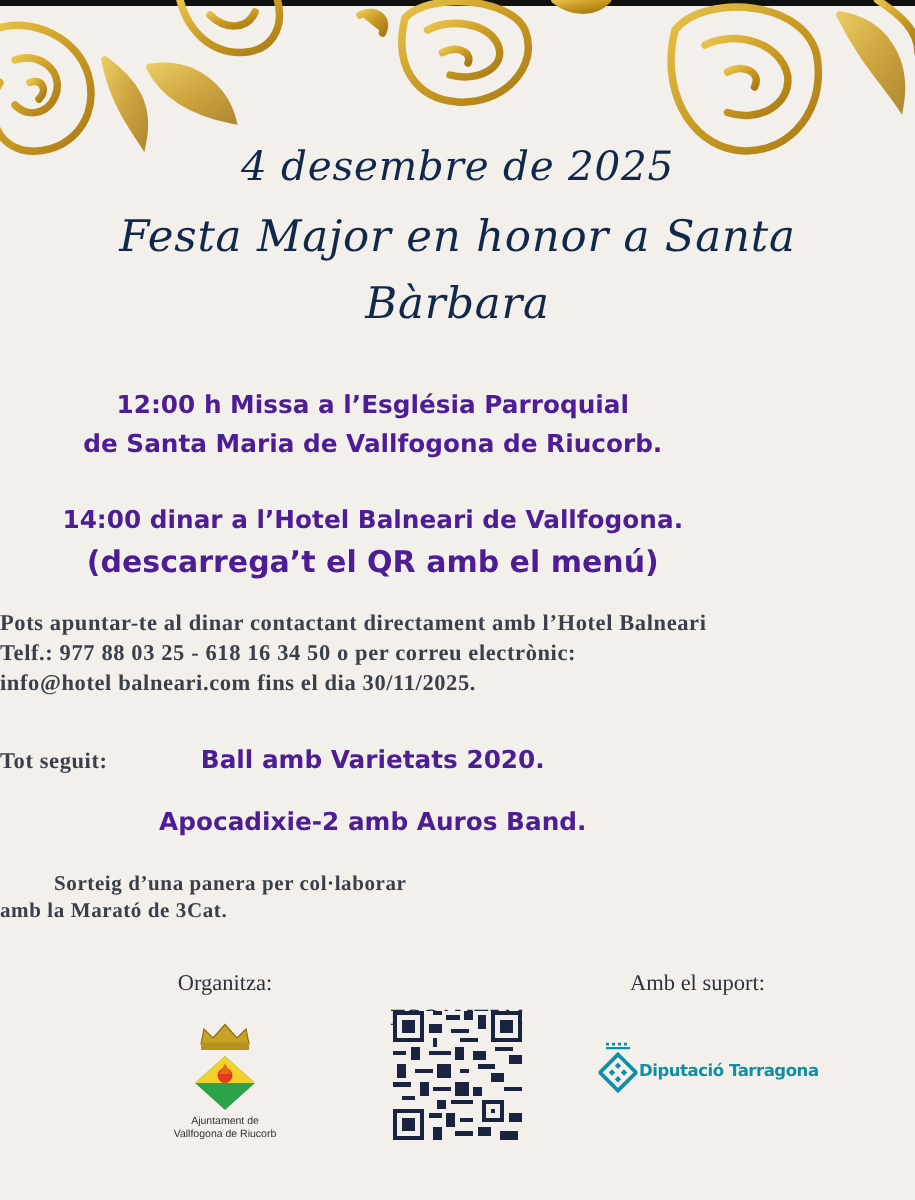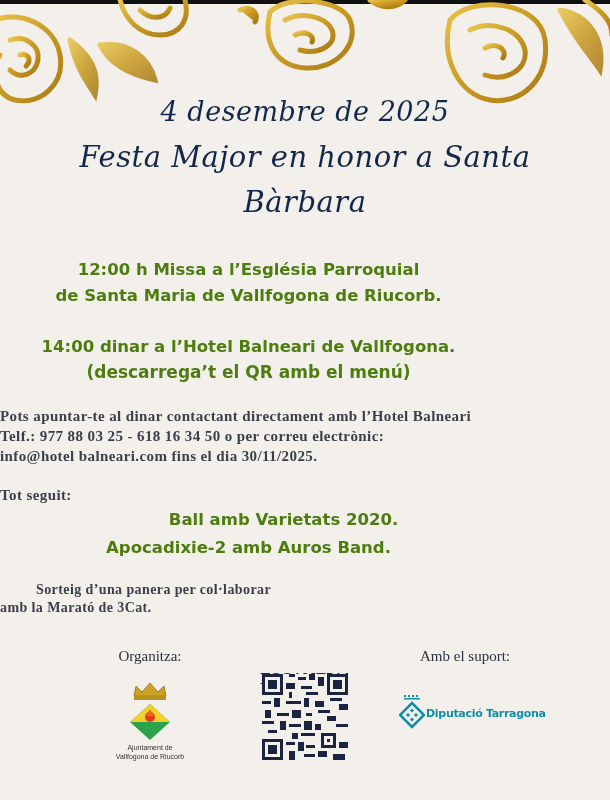--- a/index.html
+++ b/index.html
@@ -15,21 +15,21 @@
       position: absolute; left: 0; width: 610px; text-align: center;
       font-family: "DejaVu Serif", serif; font-style: italic;
       color: #12284a; letter-spacing: 0.5px;
     }
     .t-date { top: 96px; font-size: 27px; }
     .t-line1 { top: 140px; font-size: 29px; }
     .t-line2 { top: 185px; font-size: 29px; }
     .slab {
       position: absolute; left: 0; width: 497px; text-align: center;
       font-family: "DejaVu Sans", sans-serif; font-weight: 600;
-      color: #4d7c0f; font-size: 16.5px;
+      color: #4c1d95; font-size: 16.5px;
     }
     .serif-small {
       position: absolute; left: 0; width: 582px; text-align: left;
       font-family: "Liberation Serif", serif; color: #3a3f4a; font-size: 15px;
       letter-spacing: 0.4px;
       font-weight: bold;
     }
     .label {
       position: absolute; text-align: center;
       font-family: "Liberation Serif", serif; font-size: 15px; color: #2c3140;
@@ -87,28 +87,28 @@
   </g>
 </svg>
 
 <div class="script t-date">4 desembre de 2025</div>
 <div class="script t-line1">Festa Major en honor a Santa</div>
 <div class="script t-line2">Bàrbara</div>
 
 <div class="slab" style="top:260px;">12:00 h Missa a l’Església Parroquial</div>
 <div class="slab" style="top:286px;">de Santa Maria de Vallfogona de Riucorb.</div>
 <div class="slab" style="top:337px;">14:00 dinar a l’Hotel Balneari de Vallfogona.</div>
-<div class="slab" style="top:362px; font-size:17px;">(descarrega’t el QR amb el menú)</div>
+<div class="slab" style="top:362px; font-size:20px;">(descarrega’t el QR amb el menú)</div>
 
 <div class="serif-small" style="top:408px;">Pots apuntar-te al dinar contactant directament amb l’Hotel Balneari</div>
 <div class="serif-small" style="top:428px;">Telf.: 977 88 03 25 - 618 16 34 50 o per correu electrònic:</div>
 <div class="serif-small" style="top:448px;">info@hotel balneari.com fins el dia 30/11/2025.</div>
 
-<div class="serif-small" style="top:487px; font-size:15px;">Tot seguit:</div>
-<div class="slab" style="top:510px;margin-left:35px;">Ball amb Varietats 2020.</div>
+<div class="serif-small" style="top:500px; font-size:15px;">Tot seguit:</div>
+<div class="slab" style="top:497px;">Ball amb Varietats 2020.</div>
 <div class="slab" style="top:538px;">Apocadixie-2 amb Auros Band.</div>
 
 <div class="serif-small" style="top:582px; font-size:14px;padding-left:36px;">Sorteig d’una panera per col·laborar</div>
 <div class="serif-small" style="top:600px; font-size:14px;">amb la Marató de 3Cat.</div>
 
 <div class="label" style="left:95px; width:110px; top:648px;">Organitza:</div>
 <svg style="position:absolute; left:122px; top:680px; width:56px; height:62px;" viewBox="0 0 56 62">
 
   <path d="M12 16 L14 6 L20 12 L28 3 L36 12 L42 6 L44 16 Z" fill="#c9a227" stroke="#8a6d12" stroke-width="0.8"></path>
   <rect x="12" y="15" width="32" height="5" fill="#b8921e"></rect>

